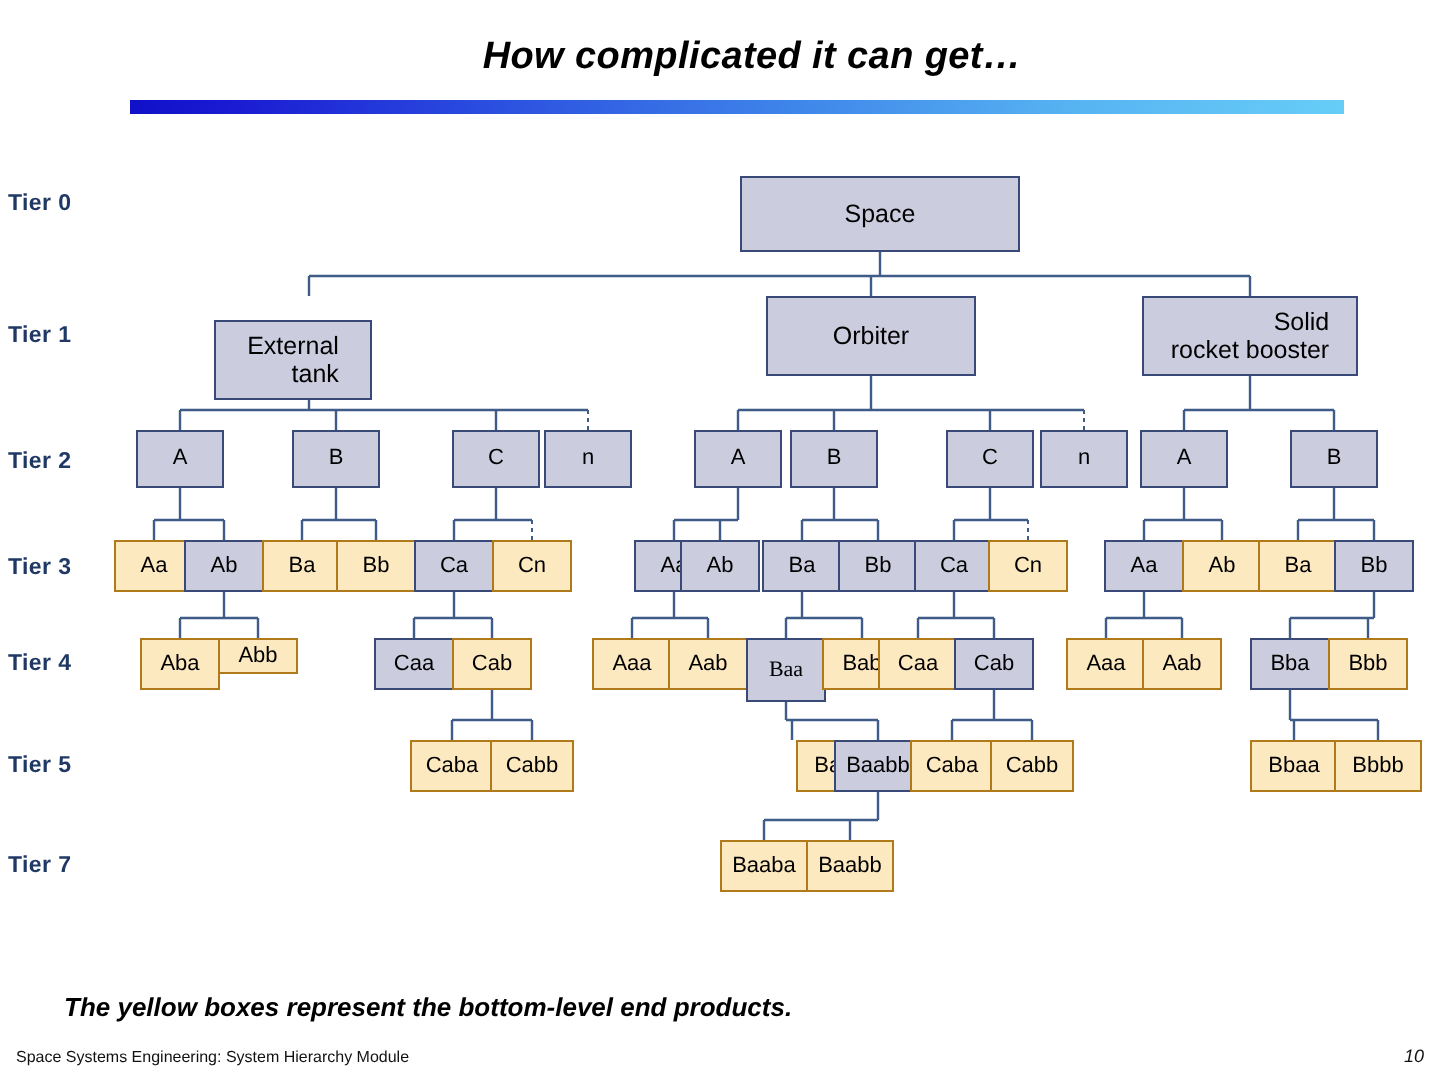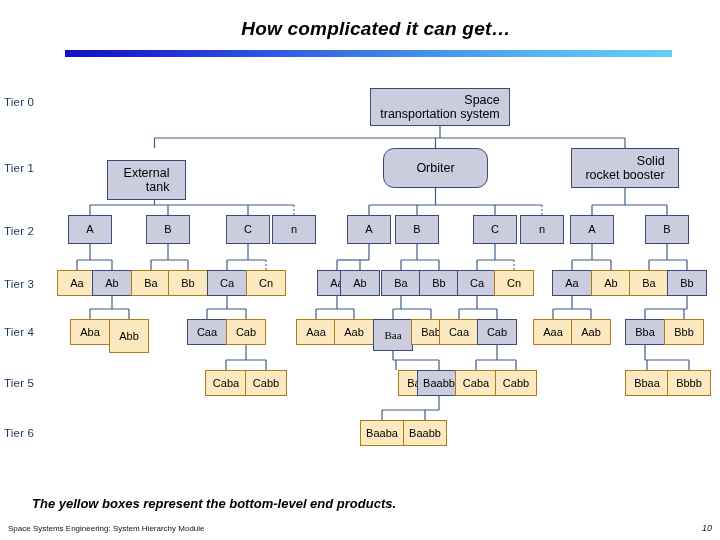--- a/index.html
+++ b/index.html
@@ -27,21 +27,21 @@
     background:linear-gradient(to right,#1010c8 0%, #1a1ad2 8%, #2b4fe0 30%, #3f86ea 55%, #57b4f2 78%, #66cdf7 100%);
   }
 
   
   #diagram { position:absolute; left:0; top:60px; width:720px; height:420px; }
   #wires { position:absolute; left:0; top:0; width:720px; height:420px; }
 
   
   .tier-label {
     position:absolute;
-    font-size:11.5px; font-weight:normal; color:#1f3864;
+    font-size:11.5px; font-weight:bold; color:#1f3864;
     letter-spacing:.2px;
     white-space:nowrap;
   }
 
   
   .node {
     position:absolute;
     display:flex; align-items:center; justify-content:center;
     text-align:right;
     border:1px solid #3b4a7a;
@@ -183,28 +183,28 @@
         <line x1="382" y1="350" x2="439" y2="350" stroke="#3f5b87" stroke-width="1.2"></line>
         <line x1="382" y1="350" x2="382" y2="360" stroke="#3f5b87" stroke-width="1.2"></line>
         <line x1="425" y1="350" x2="425" y2="360" stroke="#3f5b87" stroke-width="1.2"></line>
       </svg>
   <div class="tier-label" style="left: 4px; top: 36px;">Tier 0</div>
       <div class="tier-label" style="left: 4px; top: 102px;">Tier 1</div>
       <div class="tier-label" style="left: 4px; top: 165px;">Tier 2</div>
       <div class="tier-label" style="left: 4px; top: 218px;">Tier 3</div>
       <div class="tier-label" style="left: 4px; top: 266px;">Tier 4</div>
       <div class="tier-label" style="left: 4px; top: 317px;">Tier 5</div>
-      <div class="tier-label" style="left: 4px; top: 367px;">Tier 6</div>
+      <div class="tier-label" style="left: 4px; top: 367px;">Tier 7</div>
       <div class="node blue big" style="left: 370px; top: 28px; width: 140px; height: 38px;">
-        <span class="lines"><span>Space</span><br><span>transportation system</span></span>
+        <span class="lines"><span>Space</span><br></span>
       </div>
       <div class="node blue big" style="left: 107px; top: 100px; width: 79px; height: 40px;">
         <span class="lines"><span>External</span><br><span>tank</span></span>
       </div>
-      <div class="node blue big" style="left: 383px; top: 88px; width: 105px; height: 40px; border-radius: 11px;">
+      <div class="node blue big" style="left: 383px; top: 88px; width: 105px; height: 40px;">
         <span class="lines"><span>Orbiter</span></span>
       </div>
       <div class="node blue big" style="left: 571px; top: 88px; width: 108px; height: 40px;">
         <span class="lines"><span>Solid</span><br><span>rocket booster</span></span>
       </div>
       <div class="node blue" style="left: 68px; top: 155px; width: 44px; height: 29px;">
         <span>A</span>
       </div>
       <div class="node blue" style="left: 146px; top: 155px; width: 44px; height: 29px;">
         <span>B</span>
@@ -277,21 +277,21 @@
       </div>
       <div class="node yellow" style="left: 629px; top: 210px; width: 40px; height: 26px;">
         <span>Ba</span>
       </div>
       <div class="node blue" style="left: 667px; top: 210px; width: 40px; height: 26px;">
         <span>Bb</span>
       </div>
       <div class="node yellow" style="left: 70px; top: 259px; width: 40px; height: 26px;">
         <span>Aba</span>
       </div>
-      <div class="node yellow" style="left: 109px; top: 259px; width: 40px; height: 34px;">
+      <div class="node yellow" style="left: 109px; top: 259px; width: 40px; height: 18px;">
         <span>Abb</span>
       </div>
       <div class="node blue" style="left: 187px; top: 259px; width: 40px; height: 26px;">
         <span>Caa</span>
       </div>
       <div class="node yellow" style="left: 226px; top: 259px; width: 40px; height: 26px;">
         <span>Cab</span>
       </div>
       <div class="node yellow" style="left: 296px; top: 259px; width: 40px; height: 26px;">
         <span>Aaa</span>

